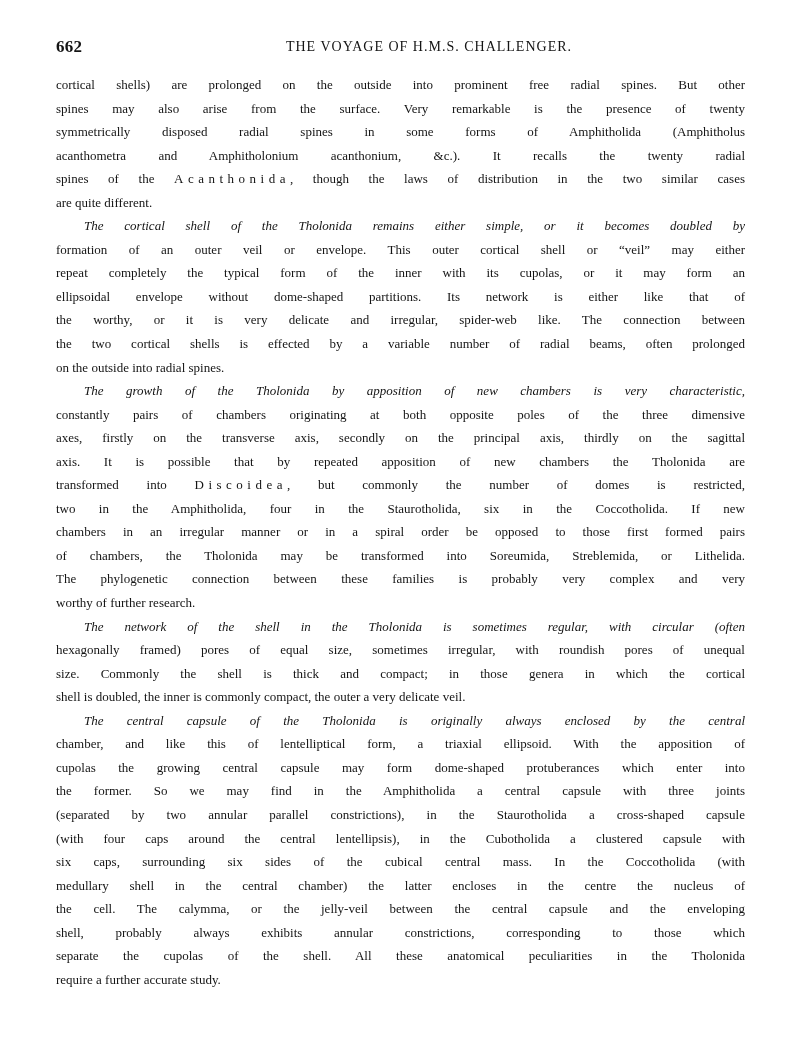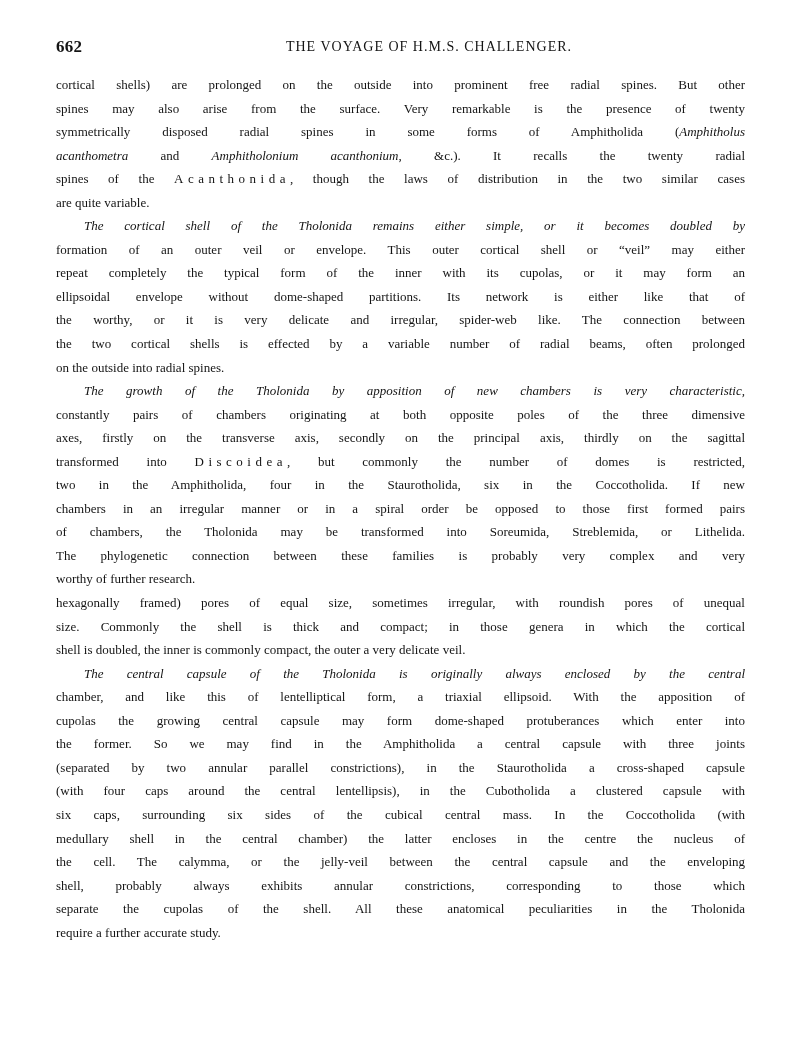--- a/index.html
+++ b/index.html
@@ -8,61 +8,63 @@
     .page { position: absolute; left: 0; top: 0; width: 635px; height: 1050px; }
     .header { position: absolute; top: 37px; left: 56px; width: 690px; height: 22px; }
     .page-number { position: absolute; left: 0; top: 0; font-size: 17px; font-weight: bold; letter-spacing: 0.3px; }
     .running-title { position: absolute; left: 16px; right: 0; top: 2px; text-align: center;
                      font-size: 14px; letter-spacing: 1px; padding-left: 40px; }
     .body { position: absolute; left: 56px; top: 73px; width: 689px; }
     .line { height: 23.55px; line-height: 23.55px; font-size: 13px; white-space: nowrap;
             text-align: justify; text-align-last: justify; overflow: visible; }
     .line.last { text-align-last: left; }
     .line.indent { padding-left: 28px; font-style: italic; }
-    .it { font-style: italic; }
+    .it { }
     .sp { letter-spacing: 4.5px; }
   </style>
 </head>
 <body>
 
 <div class="page">
   <div class="header">
     <span class="page-number">662</span>
     <div class="running-title">THE VOYAGE OF H.M.S. CHALLENGER.</div>
   </div>
   <div class="body" id="body">
       <div>
         <div class="line">cortical shells) are prolonged on the outside into prominent free radial spines.   But other</div>
         <div class="line">spines may also arise from the surface.  Very remarkable is the presence of twenty</div>
         <div class="line">symmetrically disposed radial spines in some forms of Amphitholida (<span class="it">Amphitholus</span></div>
         <div class="line"><span class="it">acanthometra</span> and <span class="it">Amphitholonium acanthonium</span>, &amp;c.).   It recalls the twenty radial</div>
         <div class="line">spines of the <span class="sp">Acanthonida</span>, though the laws of distribution in the two similar cases</div>
-        <div class="line last">are quite variable.</div>
+        <div class="line last">are quite different.</div>
       </div>
       <div>
         <div class="line indent">The cortical shell of the Tholonida remains either simple, or it becomes doubled by</div>
         <div class="line">formation of an outer veil or envelope.  This outer cortical shell or “veil” may either</div>
         <div class="line">repeat completely the typical form of the inner with its cupolas, or it may form an</div>
         <div class="line">ellipsoidal envelope without dome-shaped partitions.  Its network is either like that of</div>
         <div class="line">the worthy, or it is very delicate and irregular, spider-web like.  The connection between</div>
         <div class="line">the two cortical shells is effected by a variable number of radial beams, often prolonged</div>
         <div class="line last">on the outside into radial spines.</div>
       </div>
       <div>
         <div class="line indent">The growth of the Tholonida by apposition of new chambers is very characteristic,</div>
         <div class="line">constantly pairs of chambers originating at both opposite poles of the three dimensive</div>
         <div class="line">axes, firstly on the transverse axis, secondly on the principal axis, thirdly on the sagittal</div>
+        <div class="line">axis.  It is possible that by repeated apposition of new chambers the Tholonida are</div>
         <div class="line">transformed into <span class="sp">Discoidea</span>, but commonly the number of domes is restricted,</div>
         <div class="line">two in the Amphitholida, four in the Staurotholida, six in the Coccotholida.  If new</div>
         <div class="line">chambers in an irregular manner or in a spiral order be opposed to those first formed pairs</div>
         <div class="line">of chambers, the Tholonida may be transformed into Soreumida, Streblemida, or Lithelida.</div>
         <div class="line">The phylogenetic connection between these families is probably very complex and very</div>
         <div class="line last">worthy of further research.</div>
       </div>
       <div>
+        <div class="line indent">The network of the shell in the Tholonida is sometimes regular, with circular (often</div>
         <div class="line">hexagonally framed) pores of equal size, sometimes irregular, with roundish pores of unequal</div>
         <div class="line">size.  Commonly the shell is thick and compact; in those genera in which the cortical</div>
         <div class="line last">shell is doubled, the inner is commonly compact, the outer a very delicate veil.</div>
       </div>
       <div>
         <div class="line indent">The central capsule of the Tholonida is originally always enclosed by the central</div>
         <div class="line">chamber, and like this of lentelliptical form, a triaxial ellipsoid.  With the apposition of</div>
         <div class="line">cupolas the growing central capsule may form dome-shaped protuberances which enter into</div>
         <div class="line">the former.  So we may find in the Amphitholida a central capsule with three joints</div>
         <div class="line">(separated by two annular parallel constrictions), in the Staurotholida a cross-shaped capsule</div>

